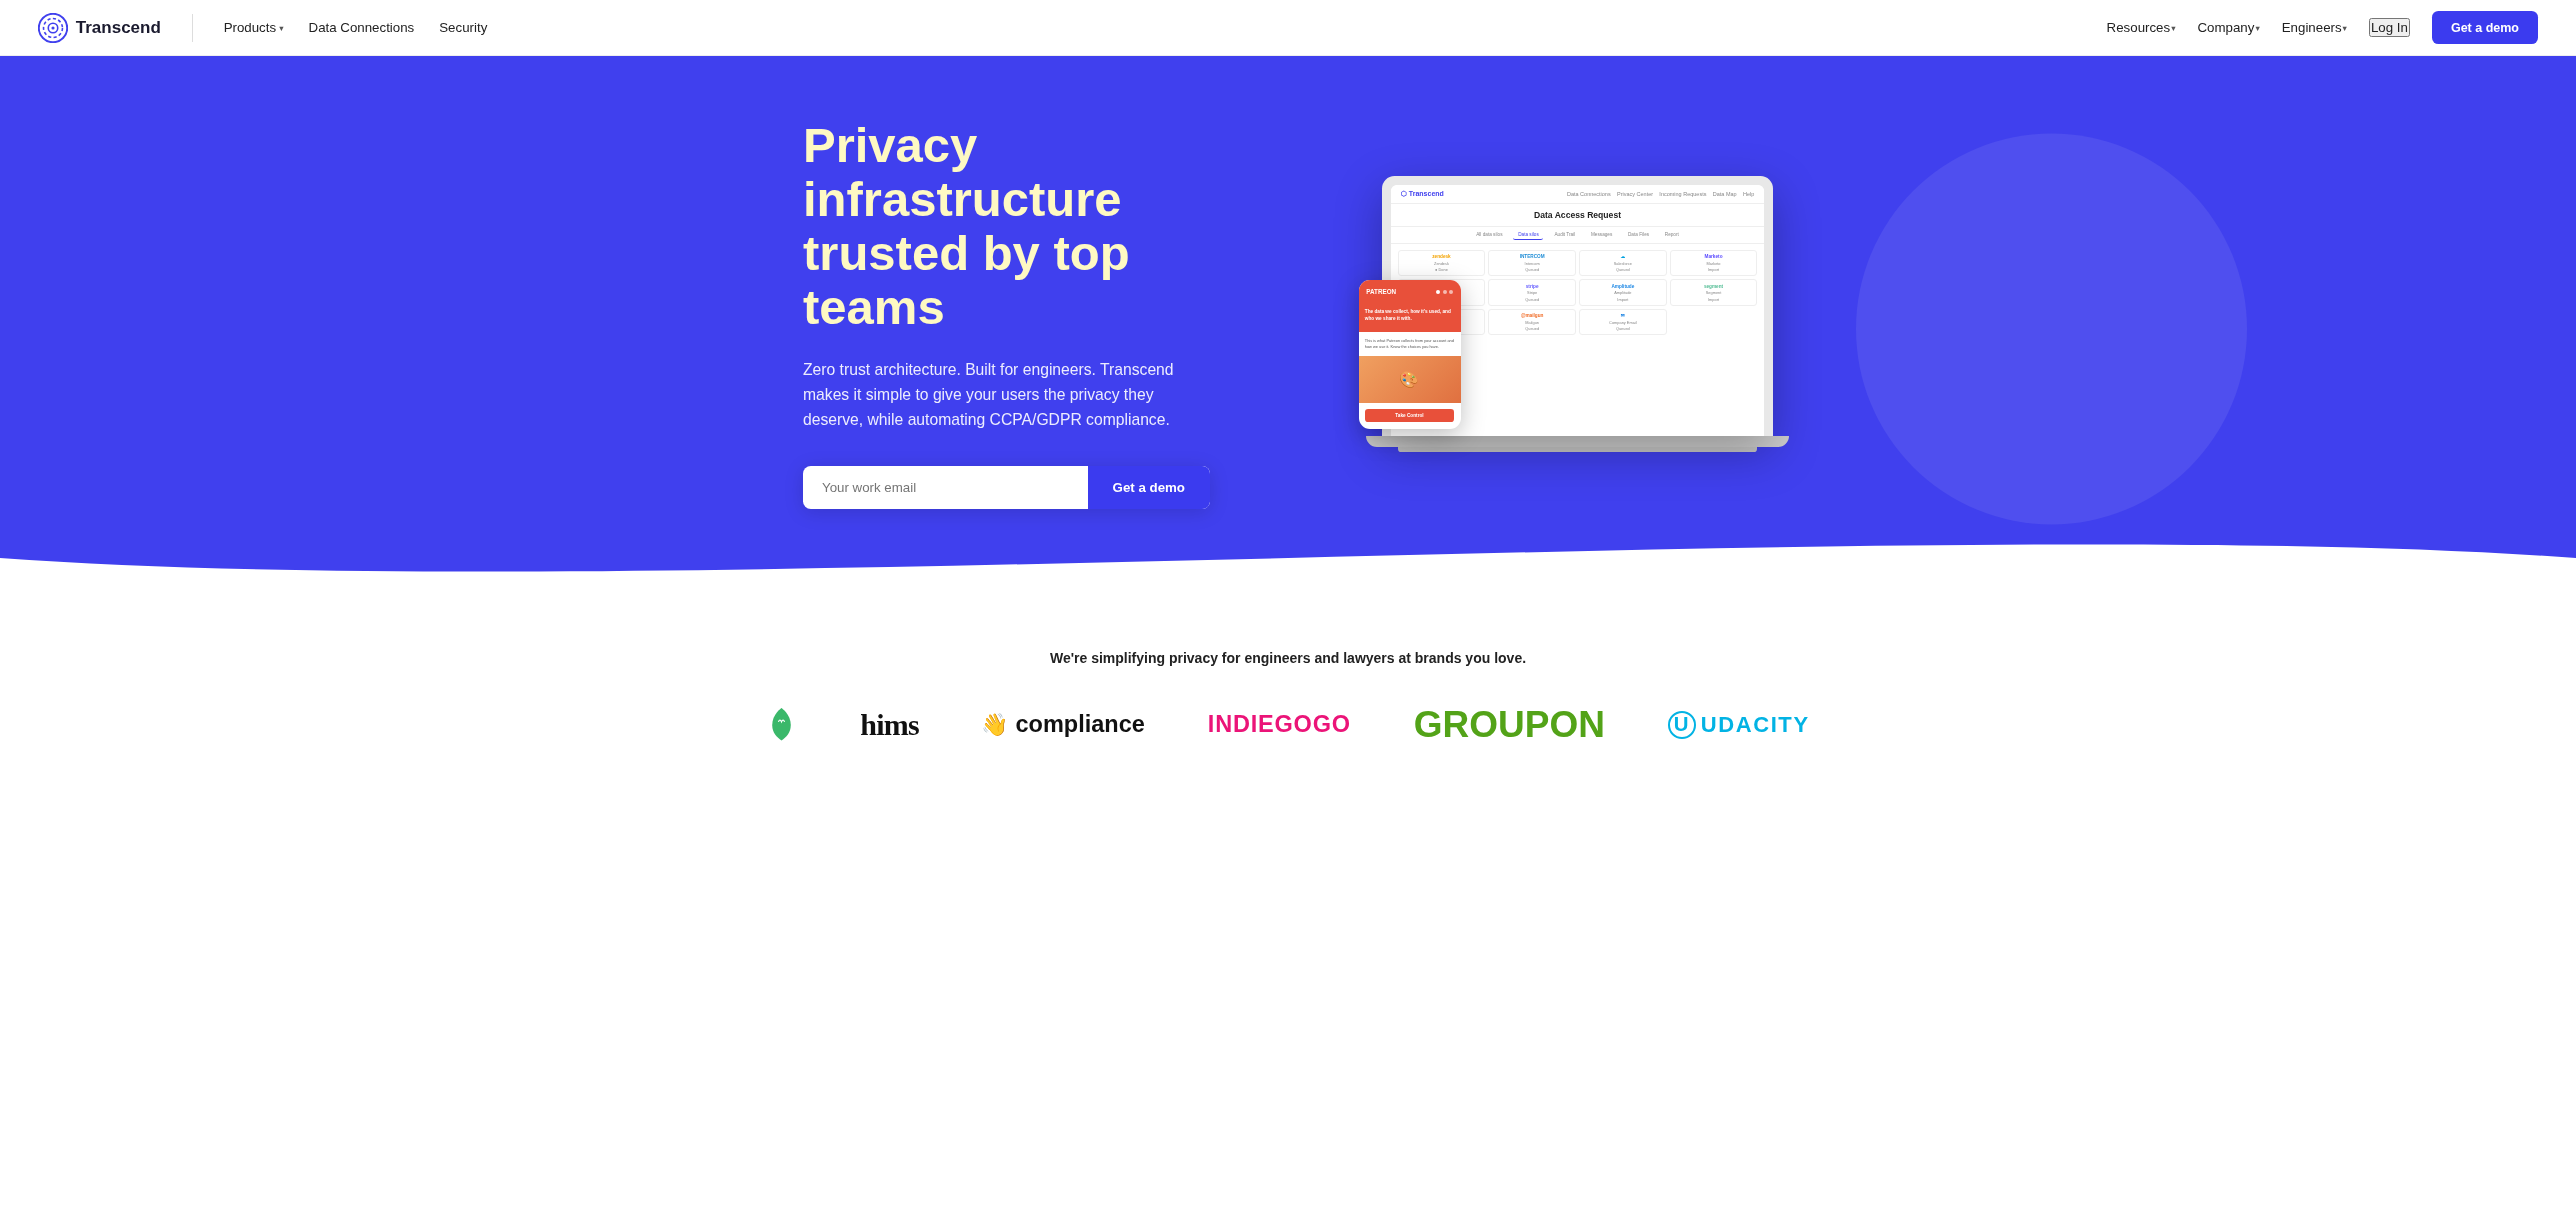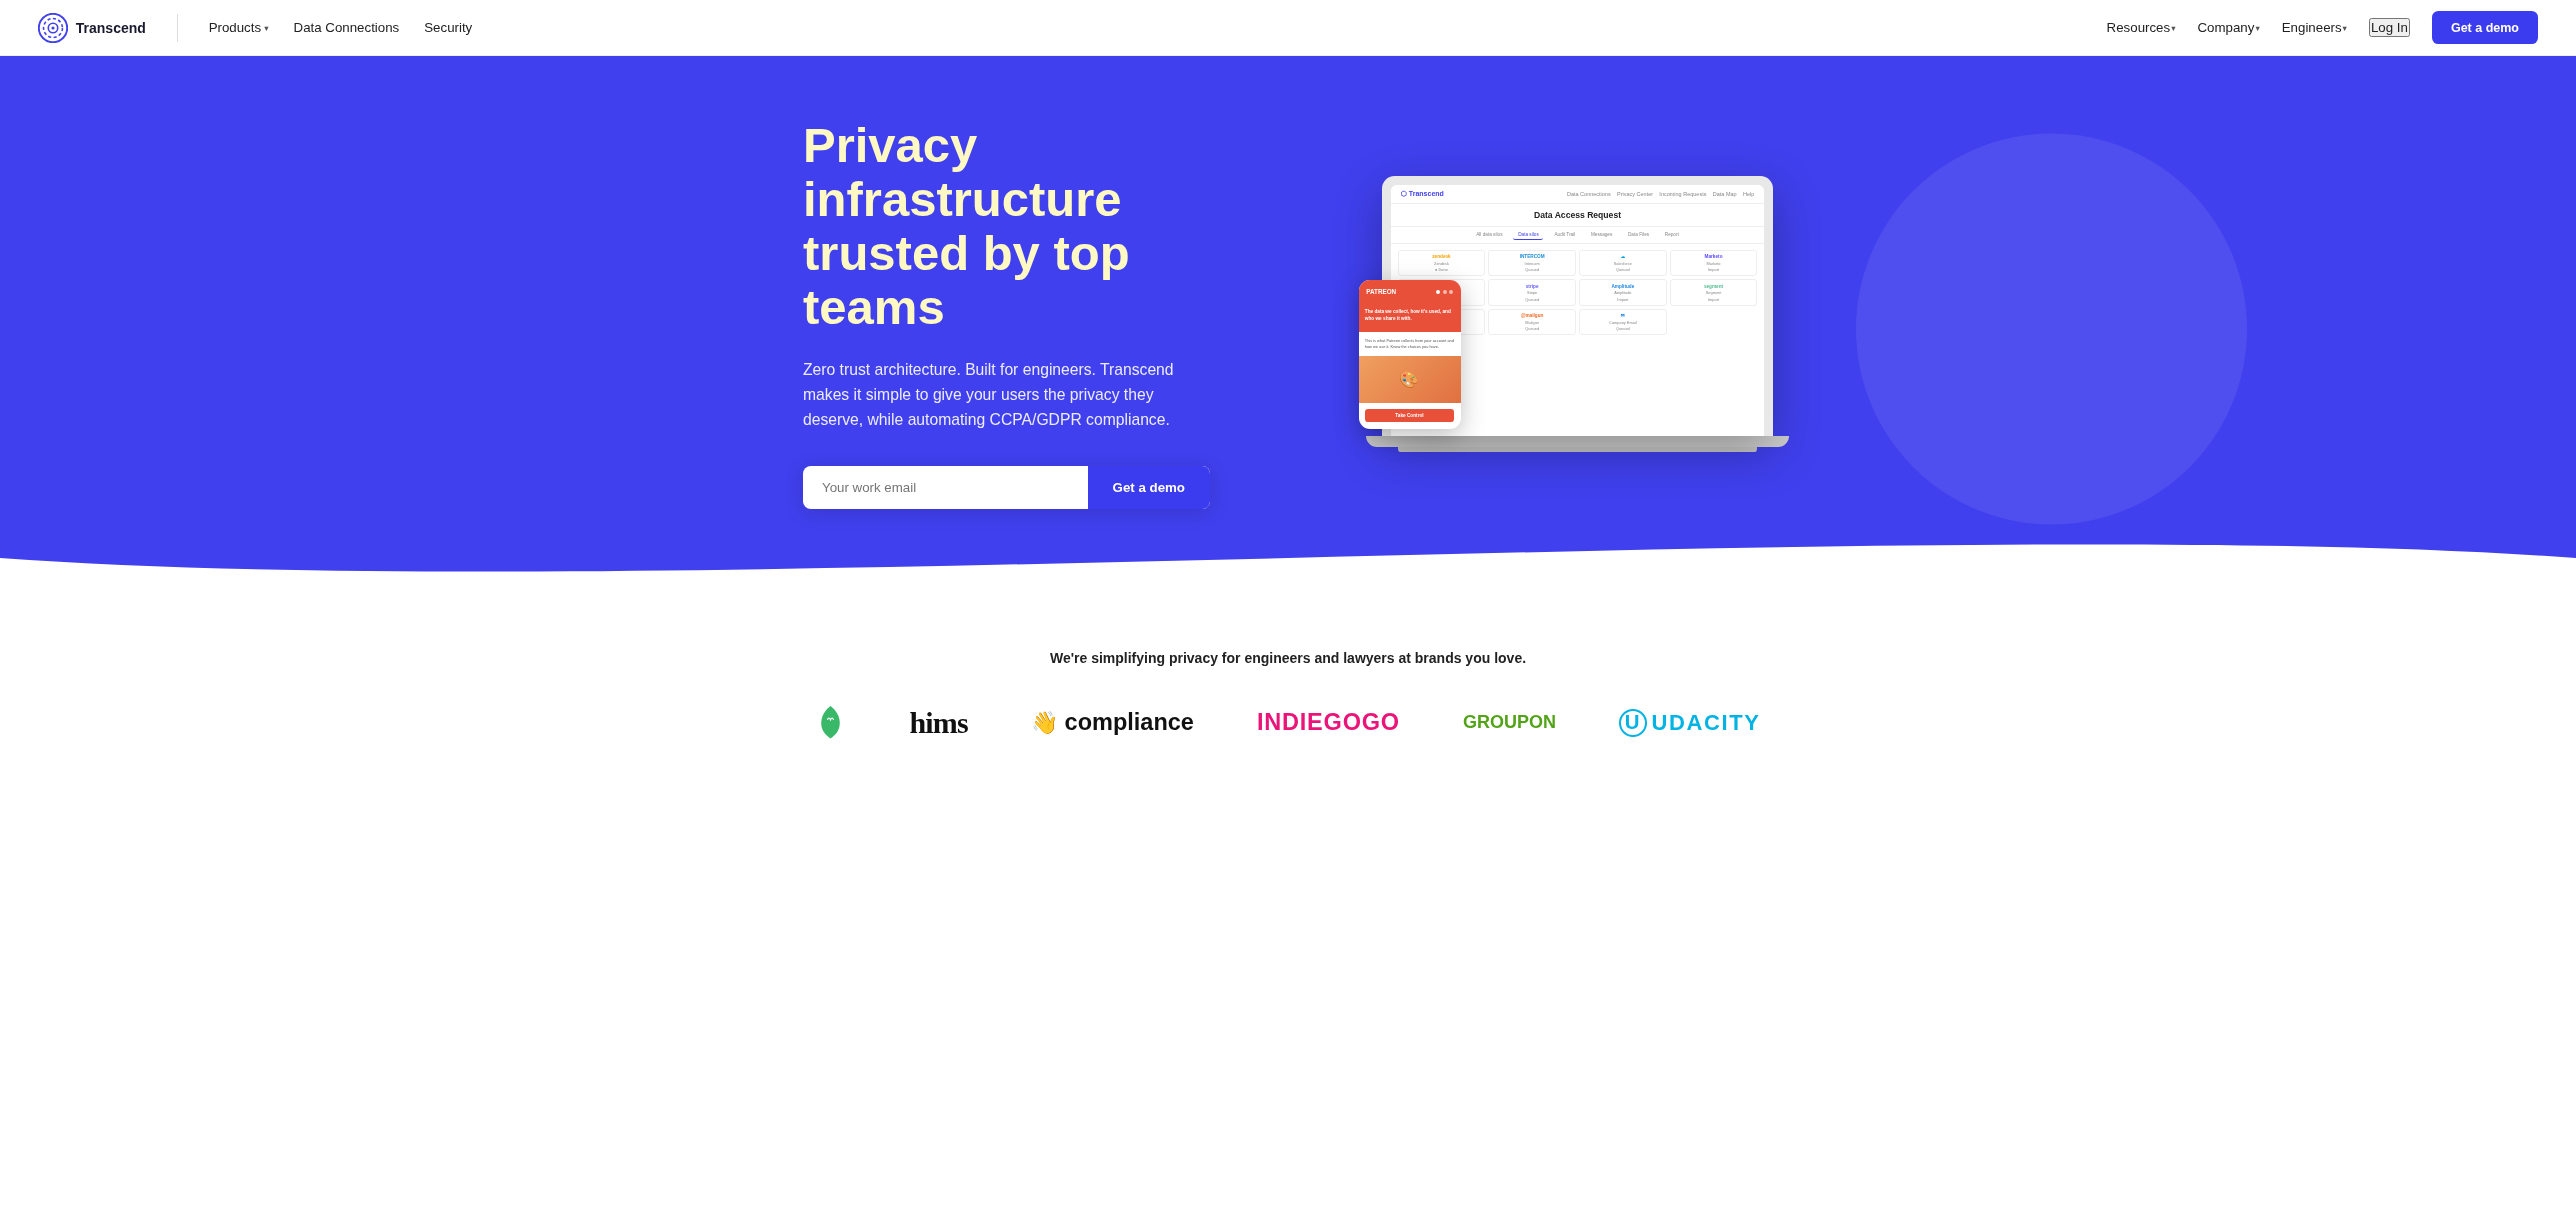--- a/index.html
+++ b/index.html
@@ -11,21 +11,21 @@
       align-items: center;
       justify-content: space-between;
       padding: 0 38px;
       height: 56px;
       background: #fff;
       border-bottom: 0.8px solid #eee;
       position: relative;
       z-index: 10;
     }
     .navbar-left { display: flex; align-items: center; gap: 31px; }
-    .navbar-logo { display: flex; align-items: center; gap: 7.8px; font-size: 14px; font-weight: 700; color: #1a1a2e; }
+    .navbar-logo { display: flex; align-items: center; gap: 7.8px; font-size: 17px; font-weight: 700; color: #1a1a2e; }
     .logo-icon { width: 30px; height: 30px; }
     .navbar-divider { width: 0.8px; height: 28px; background: #ddd; }
     .navbar-nav { display: flex; align-items: center; gap: 25px; }
     .nav-item {
       font-size: 13.3px;
       color: #222;
       cursor: pointer;
       display: flex;
       align-items: center;
       gap: 3.1px;
@@ -269,21 +269,21 @@
     .brand-hims { font-size: 30px; font-weight: 900; color: #111; font-family: Georgia, serif; letter-spacing: -0.8px; }
 
     
     .brand-clubhouse { font-size: 23.5px; font-weight: 700; color: #111; display: flex; align-items: center; gap: 6.3px; }
     .brand-clubhouse-icon { font-size: 22px; }
 
     
     .brand-indiegogo { font-size: 23.5px; font-weight: 800; color: #eb1478; letter-spacing: 0.8px; font-family: 'Arial Black', sans-serif; }
 
     
-    .brand-groupon { font-size: 18px; font-weight: 900; color: #53a318; font-family: 'Arial Black', sans-serif; }
+    .brand-groupon { font-size: 37px; font-weight: 900; color: #53a318; font-family: 'Arial Black', sans-serif; }
 
     
     .brand-udacity { font-size: 22px; font-weight: 700; color: #02b3e4; letter-spacing: 1.6px; display: flex; align-items: center; gap: 4.7px; }
     .udacity-u { font-size: 20.4px; border: 2px solid #02b3e4; border-radius: 50%; width: 28px; height: 28px; display: flex; align-items: center; justify-content: center; font-weight: 700; }
   </style>
 </head>
 <body>
 
 <nav class="navbar">
   <div class="navbar-left">

